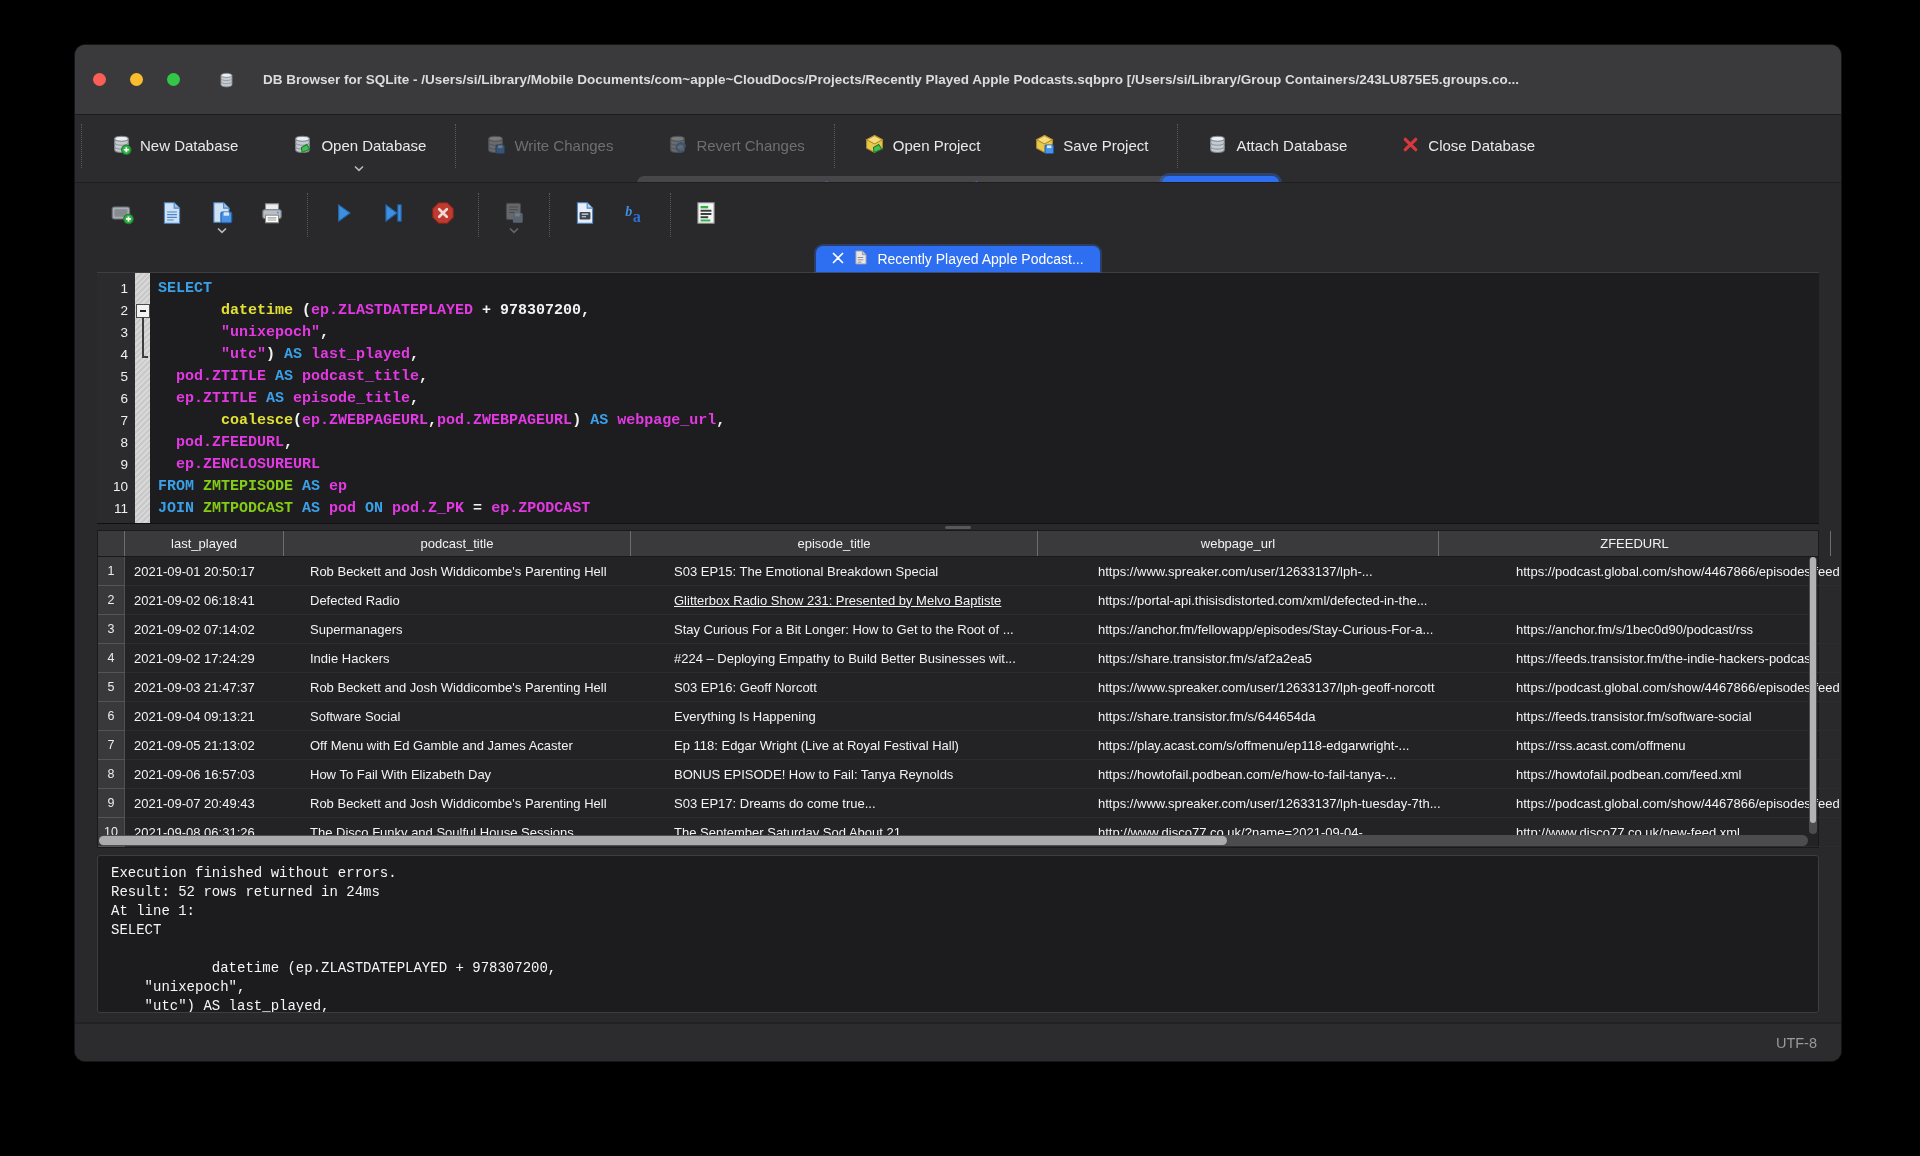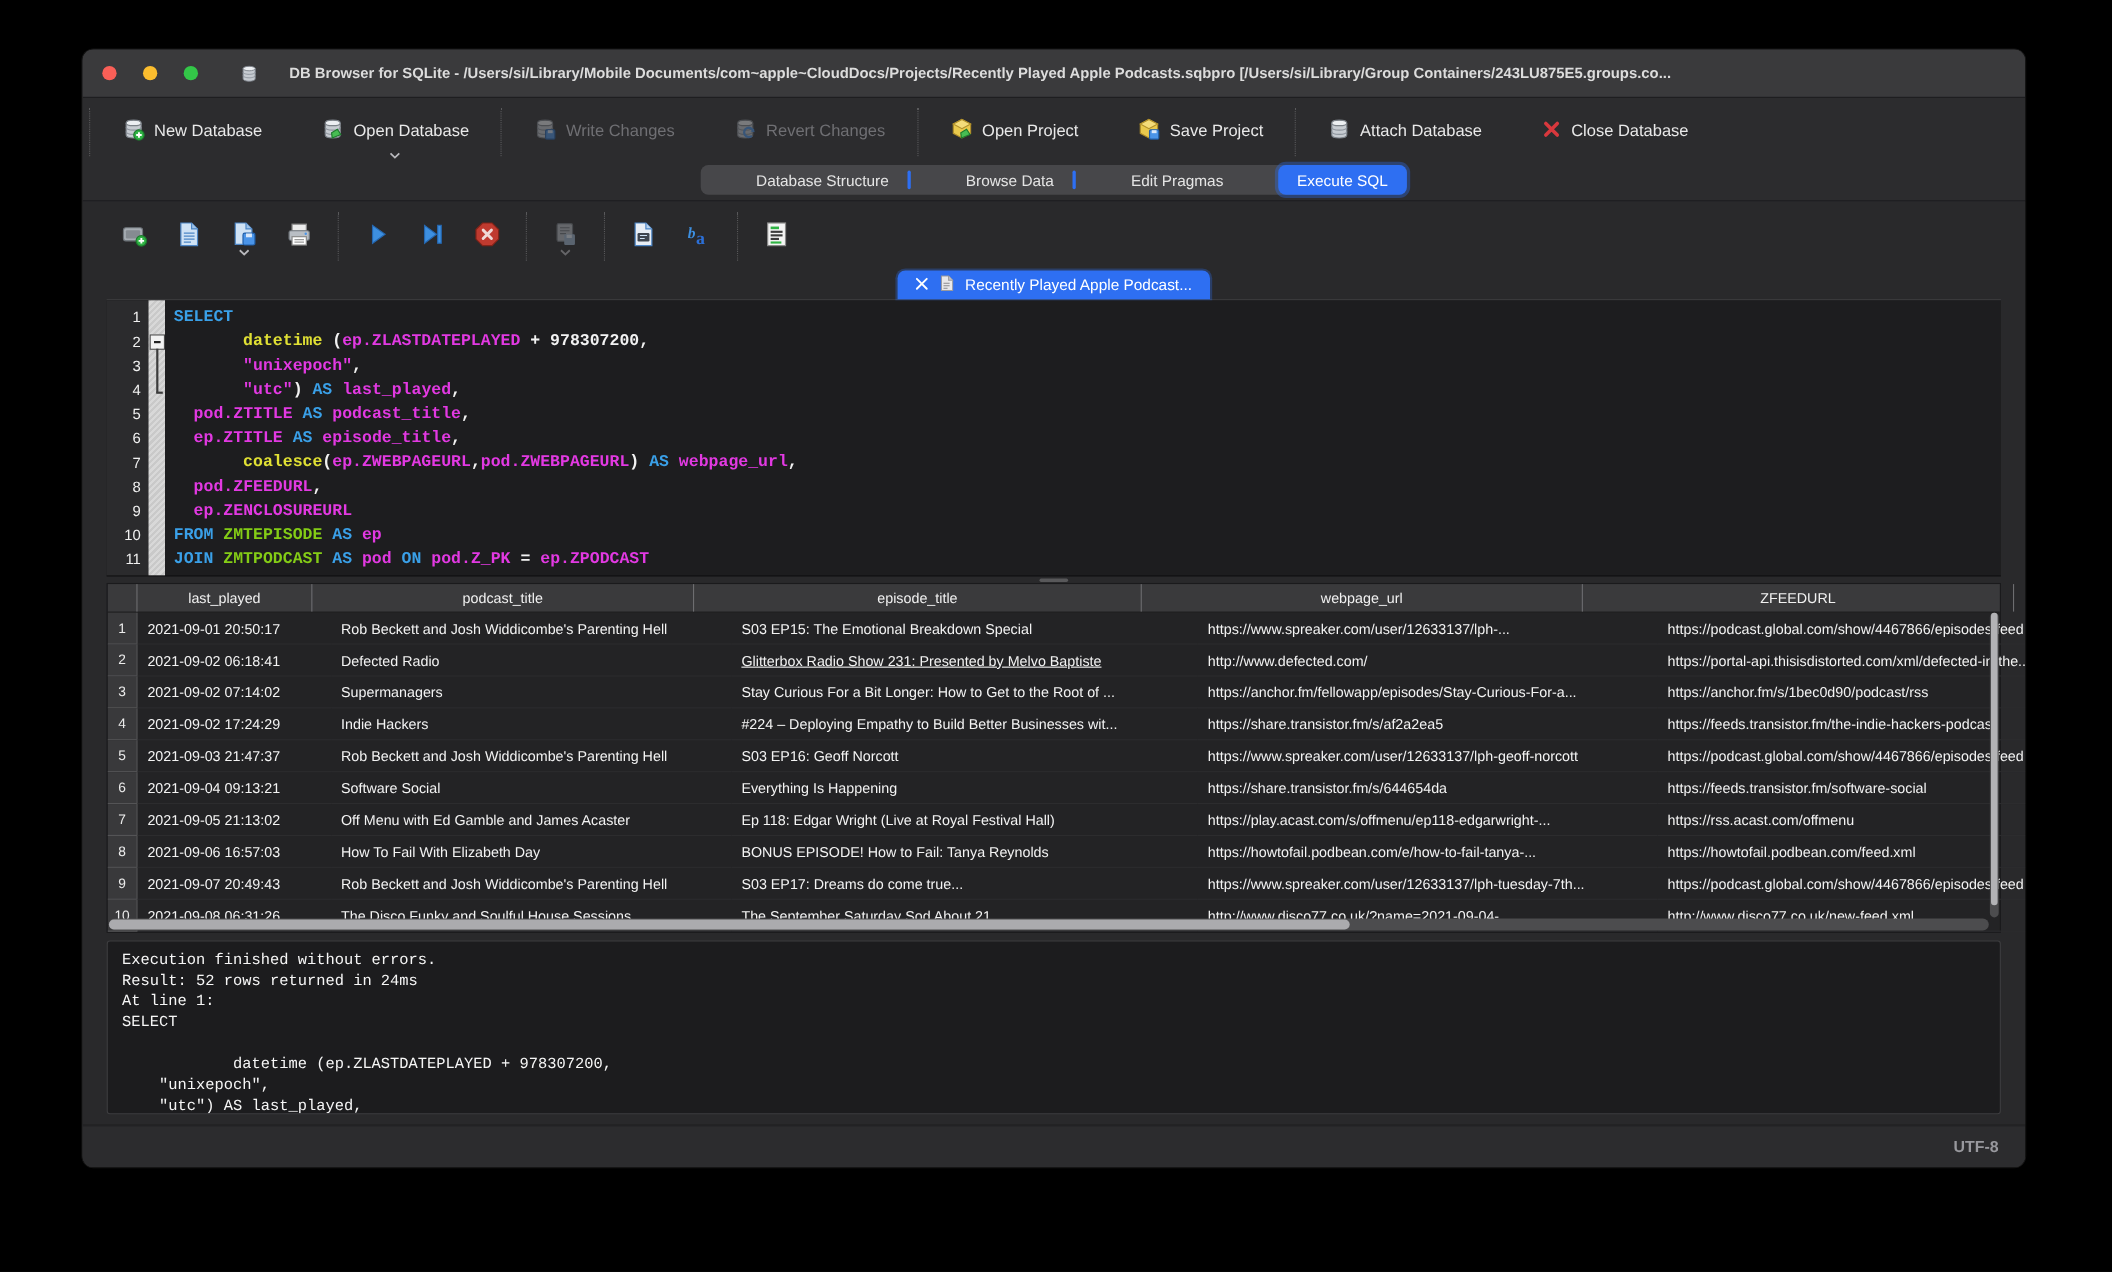--- a/index.html
+++ b/index.html
@@ -2,21 +2,21 @@
 <html><head>
 <meta charset="utf-8">
 <style>
   html,body{margin:0;padding:0;background:#000;width:1920px;height:1156px;overflow:hidden;
     font-family:"Liberation Sans",sans-serif;-webkit-font-smoothing:antialiased;}
   .window{position:absolute;left:74px;top:44px;width:1766px;height:1016px;background:#2c2c2e;
     border-radius:11px;border:1px solid #151515;box-shadow:0 0 0 1px #3e3e40 inset,0 30px 80px rgba(0,0,0,.9);
     overflow:hidden;}
   
   .titlebar{height:43px;background:#3a3a3c;border-bottom:1px solid #1c1c1e;display:flex;align-items:center;
-    padding:0 18px;gap:24px;}
+    padding:13px 18px;gap:24px;}
   .traffic{width:13px;height:13px;border-radius:50%;flex:0 0 auto;}
   .t-red{background:#f95f57;}.t-yellow{background:#fbbd2e;}.t-green{background:#33c748;}
   .app-icon{margin-left:14px;flex:0 0 auto;display:flex;}
   .win-title{color:#dcdcdc;font-size:13.5px;font-weight:700;white-space:nowrap;overflow:hidden;
     text-overflow:ellipsis;flex:1;margin-left:4px;}
   
   .main-toolbar{height:61px;display:flex;align-items:center;background:#2c2c2e;padding:0 4px;}
   .tb-sep{width:0;border-left:1px dotted #5a5a5c;height:44px;margin:0 2px;}
   .tb-btn{display:flex;align-items:center;gap:8px;color:#e9e9e9;font-size:15px;padding:0 27px;
     position:relative;height:100%;cursor:default;}
@@ -82,21 +82,21 @@
   .hscroll-thumb{position:absolute;left:0;top:1px;bottom:1px;width:66%;background:#ababae;border-radius:5px;}
   .vscroll{position:absolute;top:26px;bottom:13px;right:1px;width:8px;background:#4c4c4e;border-radius:4px;}
   .vscroll-thumb{position:absolute;left:1px;right:1px;top:0;height:96%;background:#b2b2b5;border-radius:4px;}
   
   .message-area{height:140px;margin-top:7px;background:#1c1c1e;border:1px solid #3d3d3f;border-radius:3px;
     padding:8px 13px;font-family:"Liberation Mono",monospace;font-size:14px;color:#f6f6f6;overflow:hidden;}
   .msg-line{white-space:pre;height:19px;line-height:19px;}
   
   .statusbar{position:absolute;left:0;right:0;bottom:0;height:37px;background:#2c2c2e;
     border-top:2px solid #222224;display:flex;align-items:center;justify-content:flex-end;padding:0 24px;}
-  .enc-label{color:#98989d;font-size:14.5px;font-weight:bold;}
+  .enc-label{color:#98989d;font-size:14.5px;}
 </style>
 </head>
 <body>
 
 <div class="window">
 
   <div class="titlebar">
     <span class="traffic t-red"></span>
     <span class="traffic t-yellow"></span>
     <span class="traffic t-green"></span>
@@ -357,21 +357,20 @@
               <div class="gr-cell" style="width: 346px;">Rob Beckett and Josh Widdicombe's Parenting Hell</div>
               <div class="gr-cell" style="width: 406px;">S03 EP15:  The Emotional Breakdown Special</div>
               <div class="gr-cell" style="width: 400px;">https://www.spreaker.com/user/12633137/lph-...</div>
               <div class="gr-cell" style="width: 391px; flex: 1 0 auto;">https://podcast.global.com/show/4467866/episodes/feed</div>
             </div>
             <div class="grid-row">
               <div class="gr-num">2</div>
               <div class="gr-cell" style="width: 158px;">2021-09-02 06:18:41</div>
               <div class="gr-cell" style="width: 346px;">Defected Radio</div>
               <div class="gr-cell" style="width: 406px; text-decoration: underline;">Glitterbox Radio Show 231: Presented by Melvo Baptiste</div>
-              <div class="gr-cell" style="width: 400px;">http://www.defected.com/</div>
               <div class="gr-cell" style="width: 391px; flex: 1 0 auto;">https://portal-api.thisisdistorted.com/xml/defected-in-the...</div>
             </div>
             <div class="grid-row">
               <div class="gr-num">3</div>
               <div class="gr-cell" style="width: 158px;">2021-09-02 07:14:02</div>
               <div class="gr-cell" style="width: 346px;">Supermanagers</div>
               <div class="gr-cell" style="width: 406px;">Stay Curious For a Bit Longer: How to Get to the Root of ...</div>
               <div class="gr-cell" style="width: 400px;">https://anchor.fm/fellowapp/episodes/Stay-Curious-For-a...</div>
               <div class="gr-cell" style="width: 391px; flex: 1 0 auto;">https://anchor.fm/s/1bec0d90/podcast/rss</div>
             </div>

